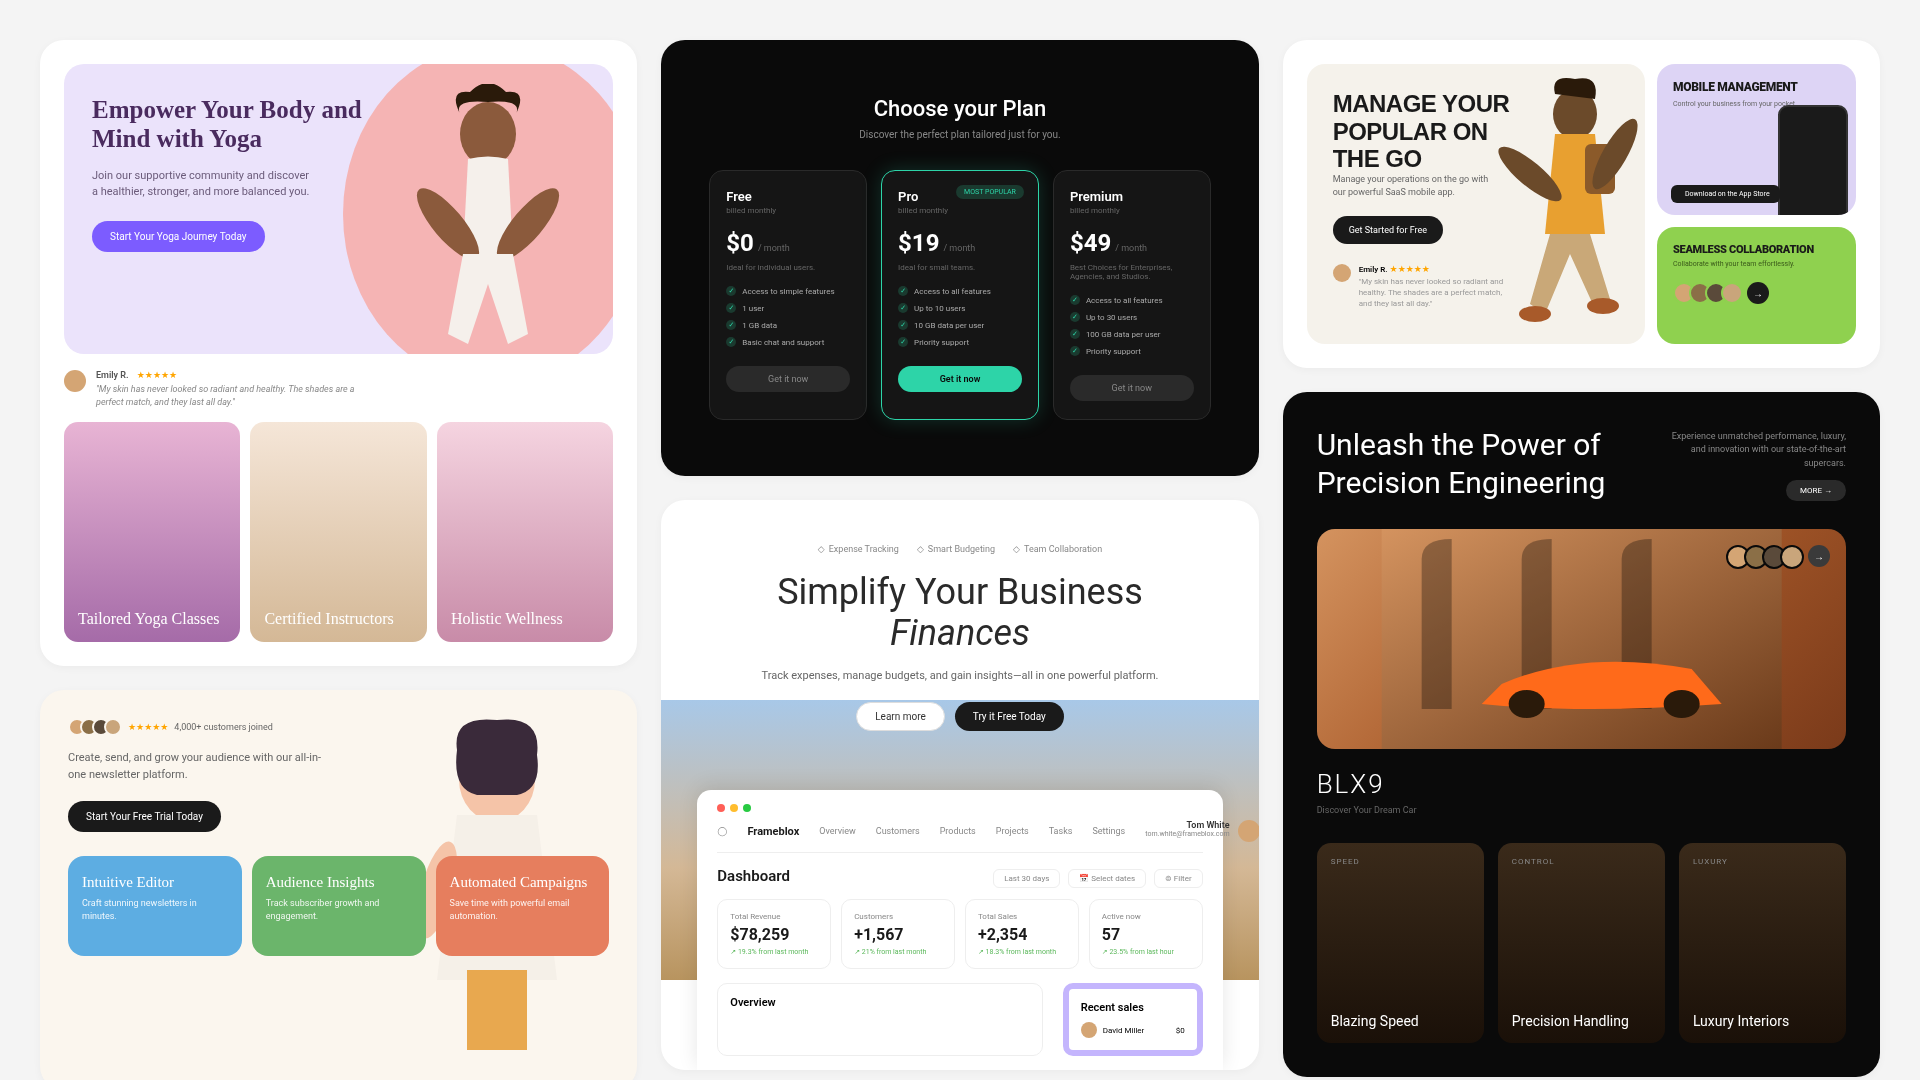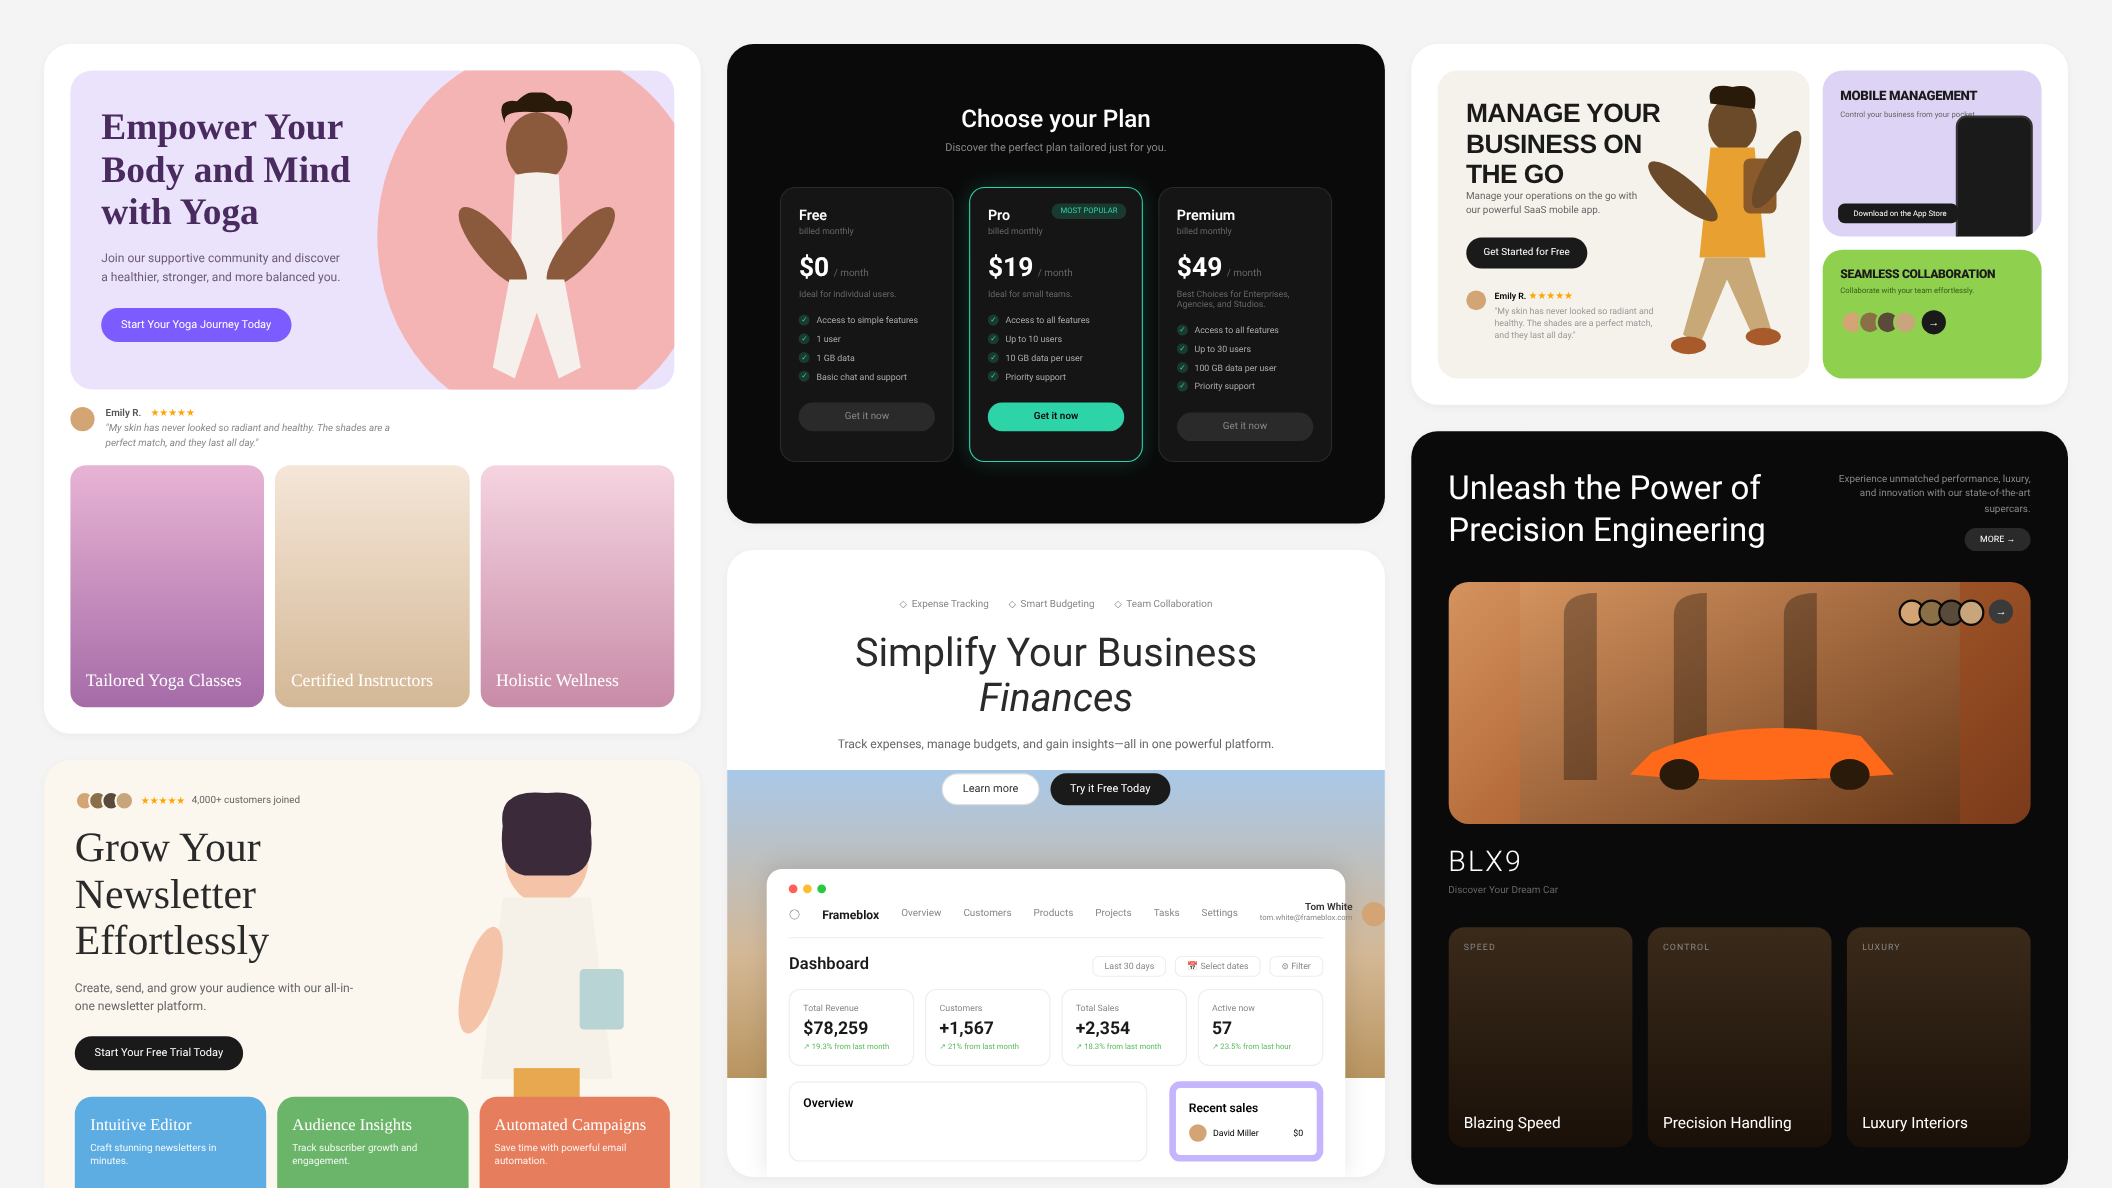--- a/index.html
+++ b/index.html
@@ -4,21 +4,21 @@
 <style>
 *{margin:0;padding:0;box-sizing:border-box;font-family:-apple-system,BlinkMacSystemFont,'Segoe UI',Roboto,sans-serif}
 body{background:#f4f4f4;width:1920px;height:1080px;overflow:hidden;padding:40px}
 .grid{display:grid;grid-template-columns:repeat(3,1fr);gap:24px;max-width:1840px;margin:0 auto}
 .col{display:flex;flex-direction:column;gap:24px}
 .card{background:#fff;border-radius:24px;overflow:hidden;box-shadow:0 2px 8px rgba(0,0,0,0.04);position:relative}
 
 
 .yoga{padding:24px}
 .yoga-hero{background:#EBE3FB;border-radius:20px;padding:32px 28px 28px;position:relative;overflow:hidden;min-height:290px}
-.yoga-hero h1{font-family:Georgia,serif;color:#4a2b5f;font-size:34px;line-height:1.15;font-weight:600;max-width:270px}
+.yoga-hero h1{font-family:Georgia,serif;color:#4a2b5f;font-size:25px;line-height:1.15;font-weight:600;max-width:270px}
 .yoga-hero p{font-size:11px;color:#6b5b7a;margin-top:14px;max-width:220px;line-height:1.5}
 .yoga-cta{background:#7C5CFF;color:#fff;border:none;font-size:10px;padding:10px 18px;border-radius:20px;margin-top:20px;cursor:pointer}
 .yoga-blob{position:absolute;right:-30px;top:-20px;width:300px;height:340px;background:#F5B4B4;border-radius:50%}
 .yoga-person{position:absolute;right:35px;top:20px;width:180px;height:270px}
 .yoga-review{display:flex;gap:10px;margin-top:16px;align-items:flex-start}
 .avatar{width:22px;height:22px;border-radius:50%;background:#d4a574}
 .review-content{font-size:9px;color:#555}
 .review-name{font-weight:600;display:inline-block;margin-right:6px}
 .stars{color:#ffa500;font-size:9px}
 .review-text{font-style:italic;color:#888;margin-top:3px;max-width:260px;line-height:1.4}
@@ -189,21 +189,20 @@
       <div class="news-avatars">
         <div class="avatar-group">
           <div class="av av1"></div>
             <div class="av av2"></div>
             <div class="av av3"></div>
             <div class="av av4"></div>
         </div>
         <span class="stars">★★★★★</span>
         <span class="news-rating">4,000+ customers joined</span>
       </div>
-      <h1>Grow Your Newsletter Effortlessly</h1>
       <p>Create, send, and grow your audience with our all-in-one newsletter platform.</p>
       <button class="news-cta">Start Your Free Trial Today</button>
       <svg class="news-illo" viewBox="0 0 260 350">
         <ellipse cx="140" cy="80" rx="38" ry="42" fill="#f5c4a8"></ellipse>
         <path d="M 100 50 Q 95 15 140 20 Q 185 15 180 55 Q 185 90 160 95 L 120 95 Q 95 90 100 50" fill="#3a2a3a"></path>
         <path d="M 100 115 L 180 115 L 200 280 L 80 280 Z" fill="#f5f0e8"></path>
         <rect x="110" y="270" width="60" height="80" fill="#e8a84f"></rect>
         <rect x="170" y="180" width="40" height="55" rx="4" fill="#b8d4d4"></rect>
         <ellipse cx="80" cy="190" rx="16" ry="50" fill="#f5c4a8" transform="rotate(15 80 190)"></ellipse>
       </svg>
@@ -390,21 +389,21 @@
         </div>
       </div>
     </div>
   </div>
 
   <div class="col">
 
     <div class="card business">
       <div class="biz-inner">
         <div class="biz-left">
-          <h1>MANAGE YOUR BUSINESS ON THE GO</h1>
+          <h1>MANAGE YOUR POPULAR ON THE GO</h1>
           <p>Manage your operations on the go with our powerful SaaS mobile app.</p>
           <button class="biz-cta">Get Started for Free</button>
           <svg class="biz-runner" viewBox="0 0 180 260">
             <ellipse cx="100" cy="40" rx="22" ry="25" fill="#6b4a2a"></ellipse>
             <path d="M 80 20 Q 75 0 100 5 Q 125 0 120 25" fill="#2a1a0a"></path>
             <path d="M 80 60 L 120 60 L 130 160 L 70 160 Z" fill="#e8a030"></path>
             <rect x="110" y="70" width="30" height="50" rx="6" fill="#8b5a2a"></rect>
             <ellipse cx="55" cy="100" rx="12" ry="40" fill="#6b4a2a" transform="rotate(-50 55 100)"></ellipse>
             <ellipse cx="140" cy="80" rx="12" ry="40" fill="#6b4a2a" transform="rotate(30 140 80)"></ellipse>
             <path d="M 75 160 L 55 230 L 70 240 L 95 180 L 120 235 L 135 225 L 115 160 Z" fill="#c9a878"></path>

